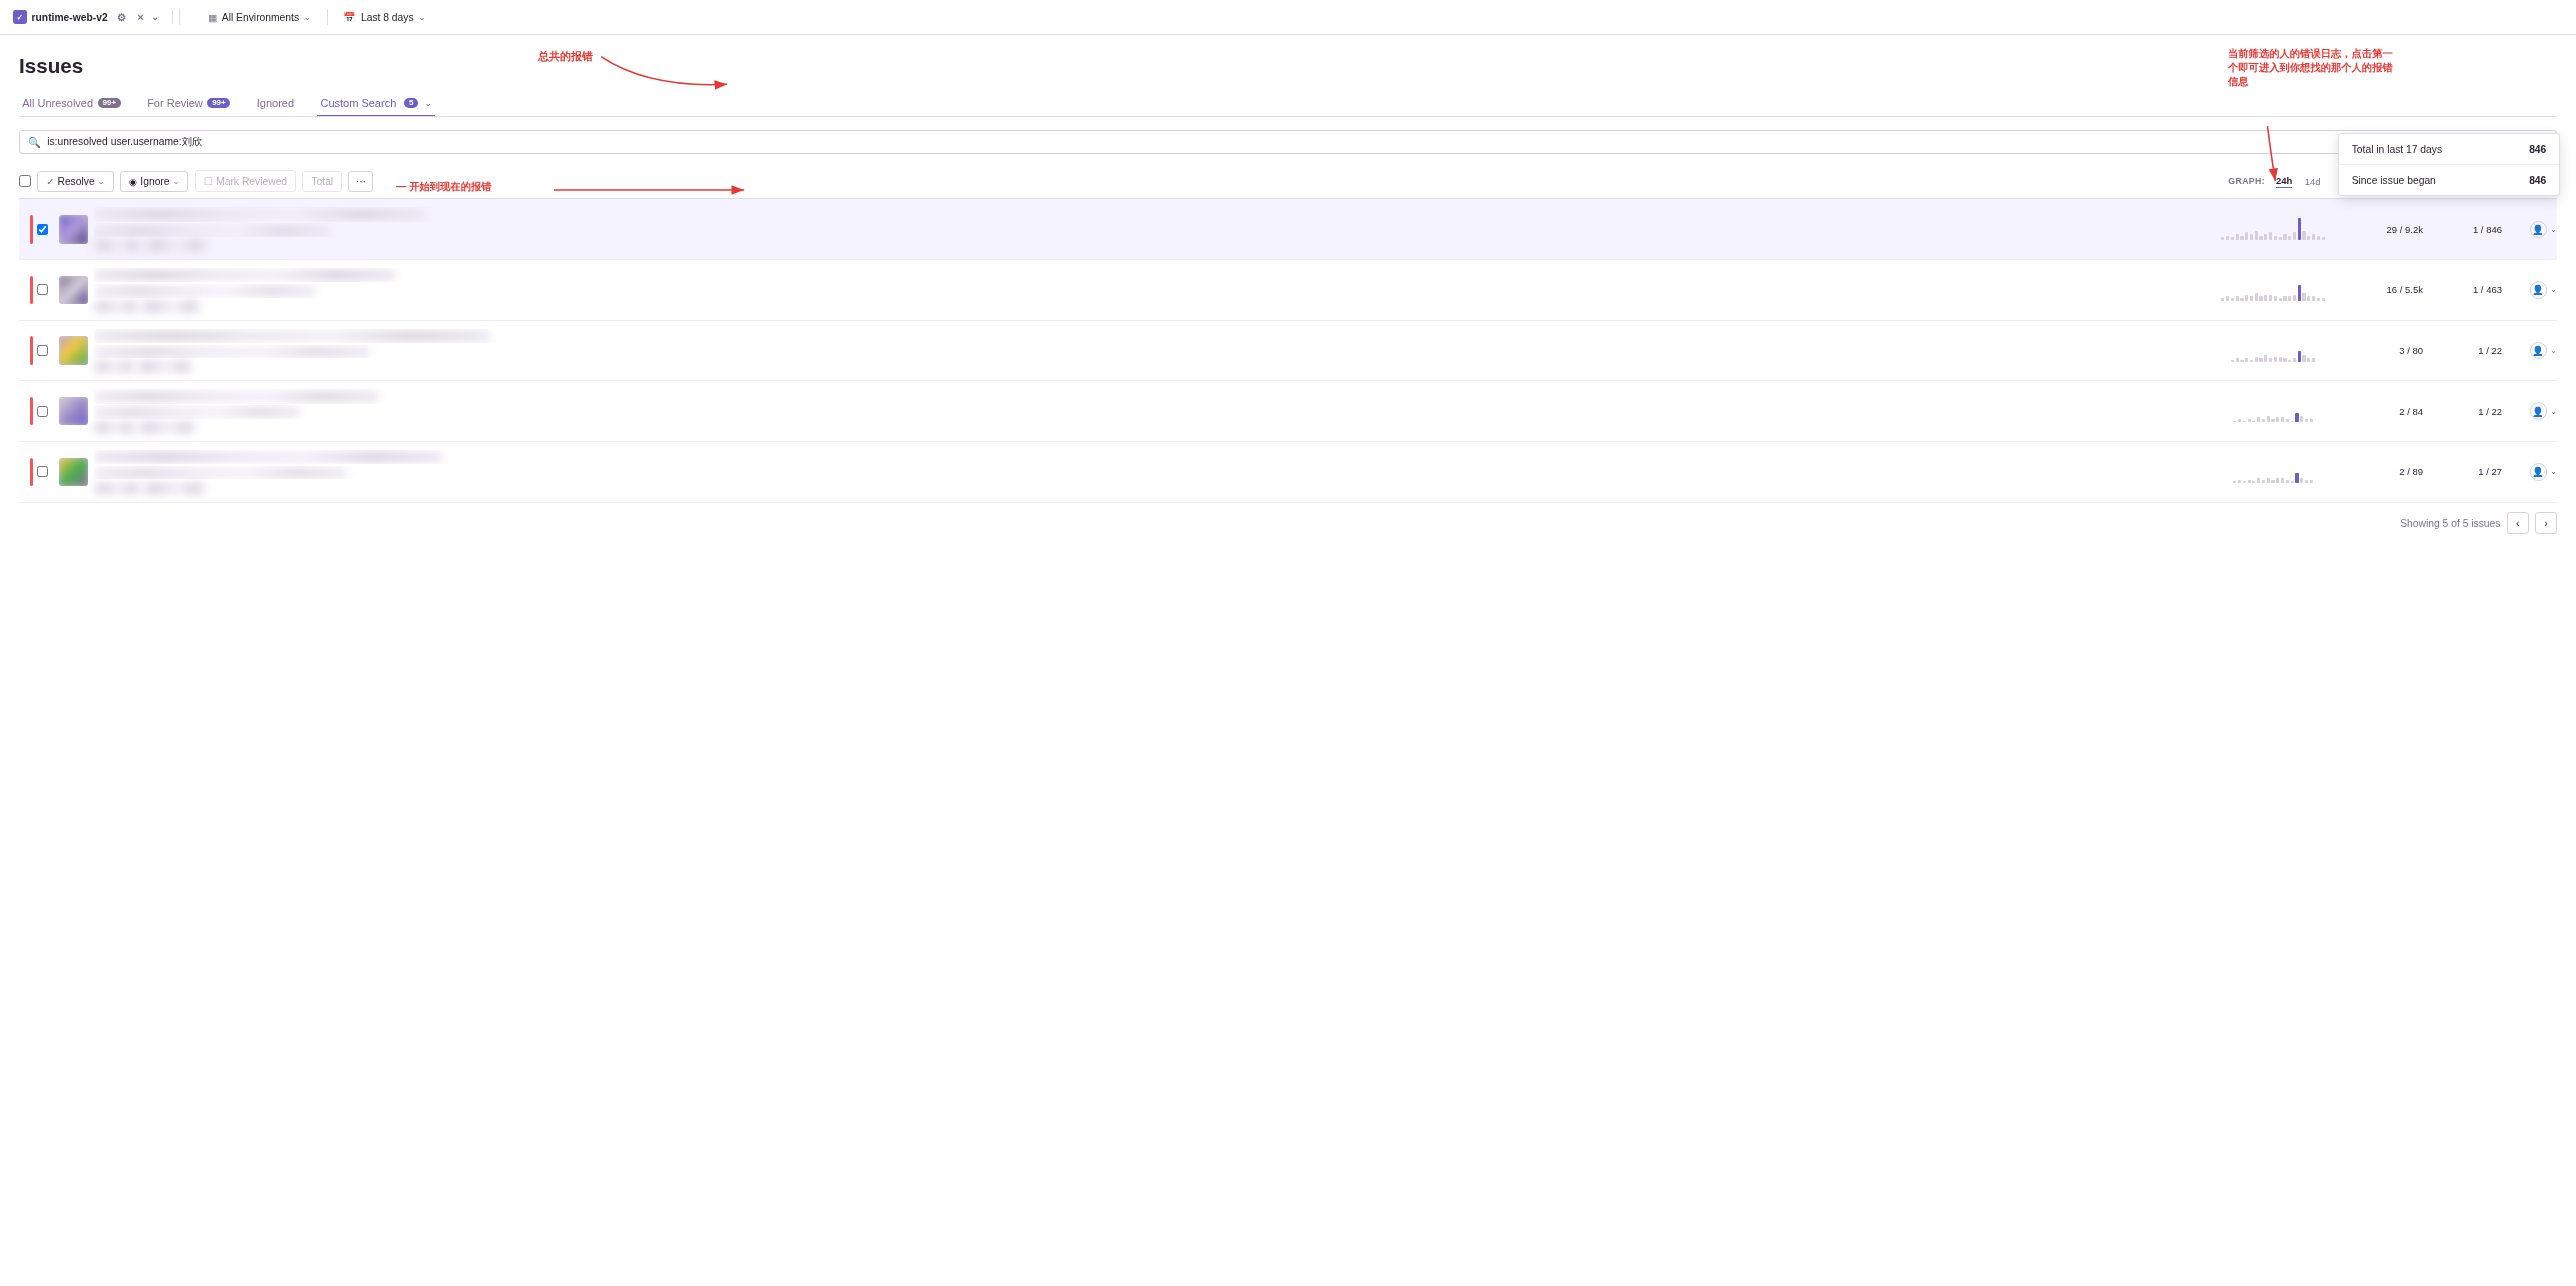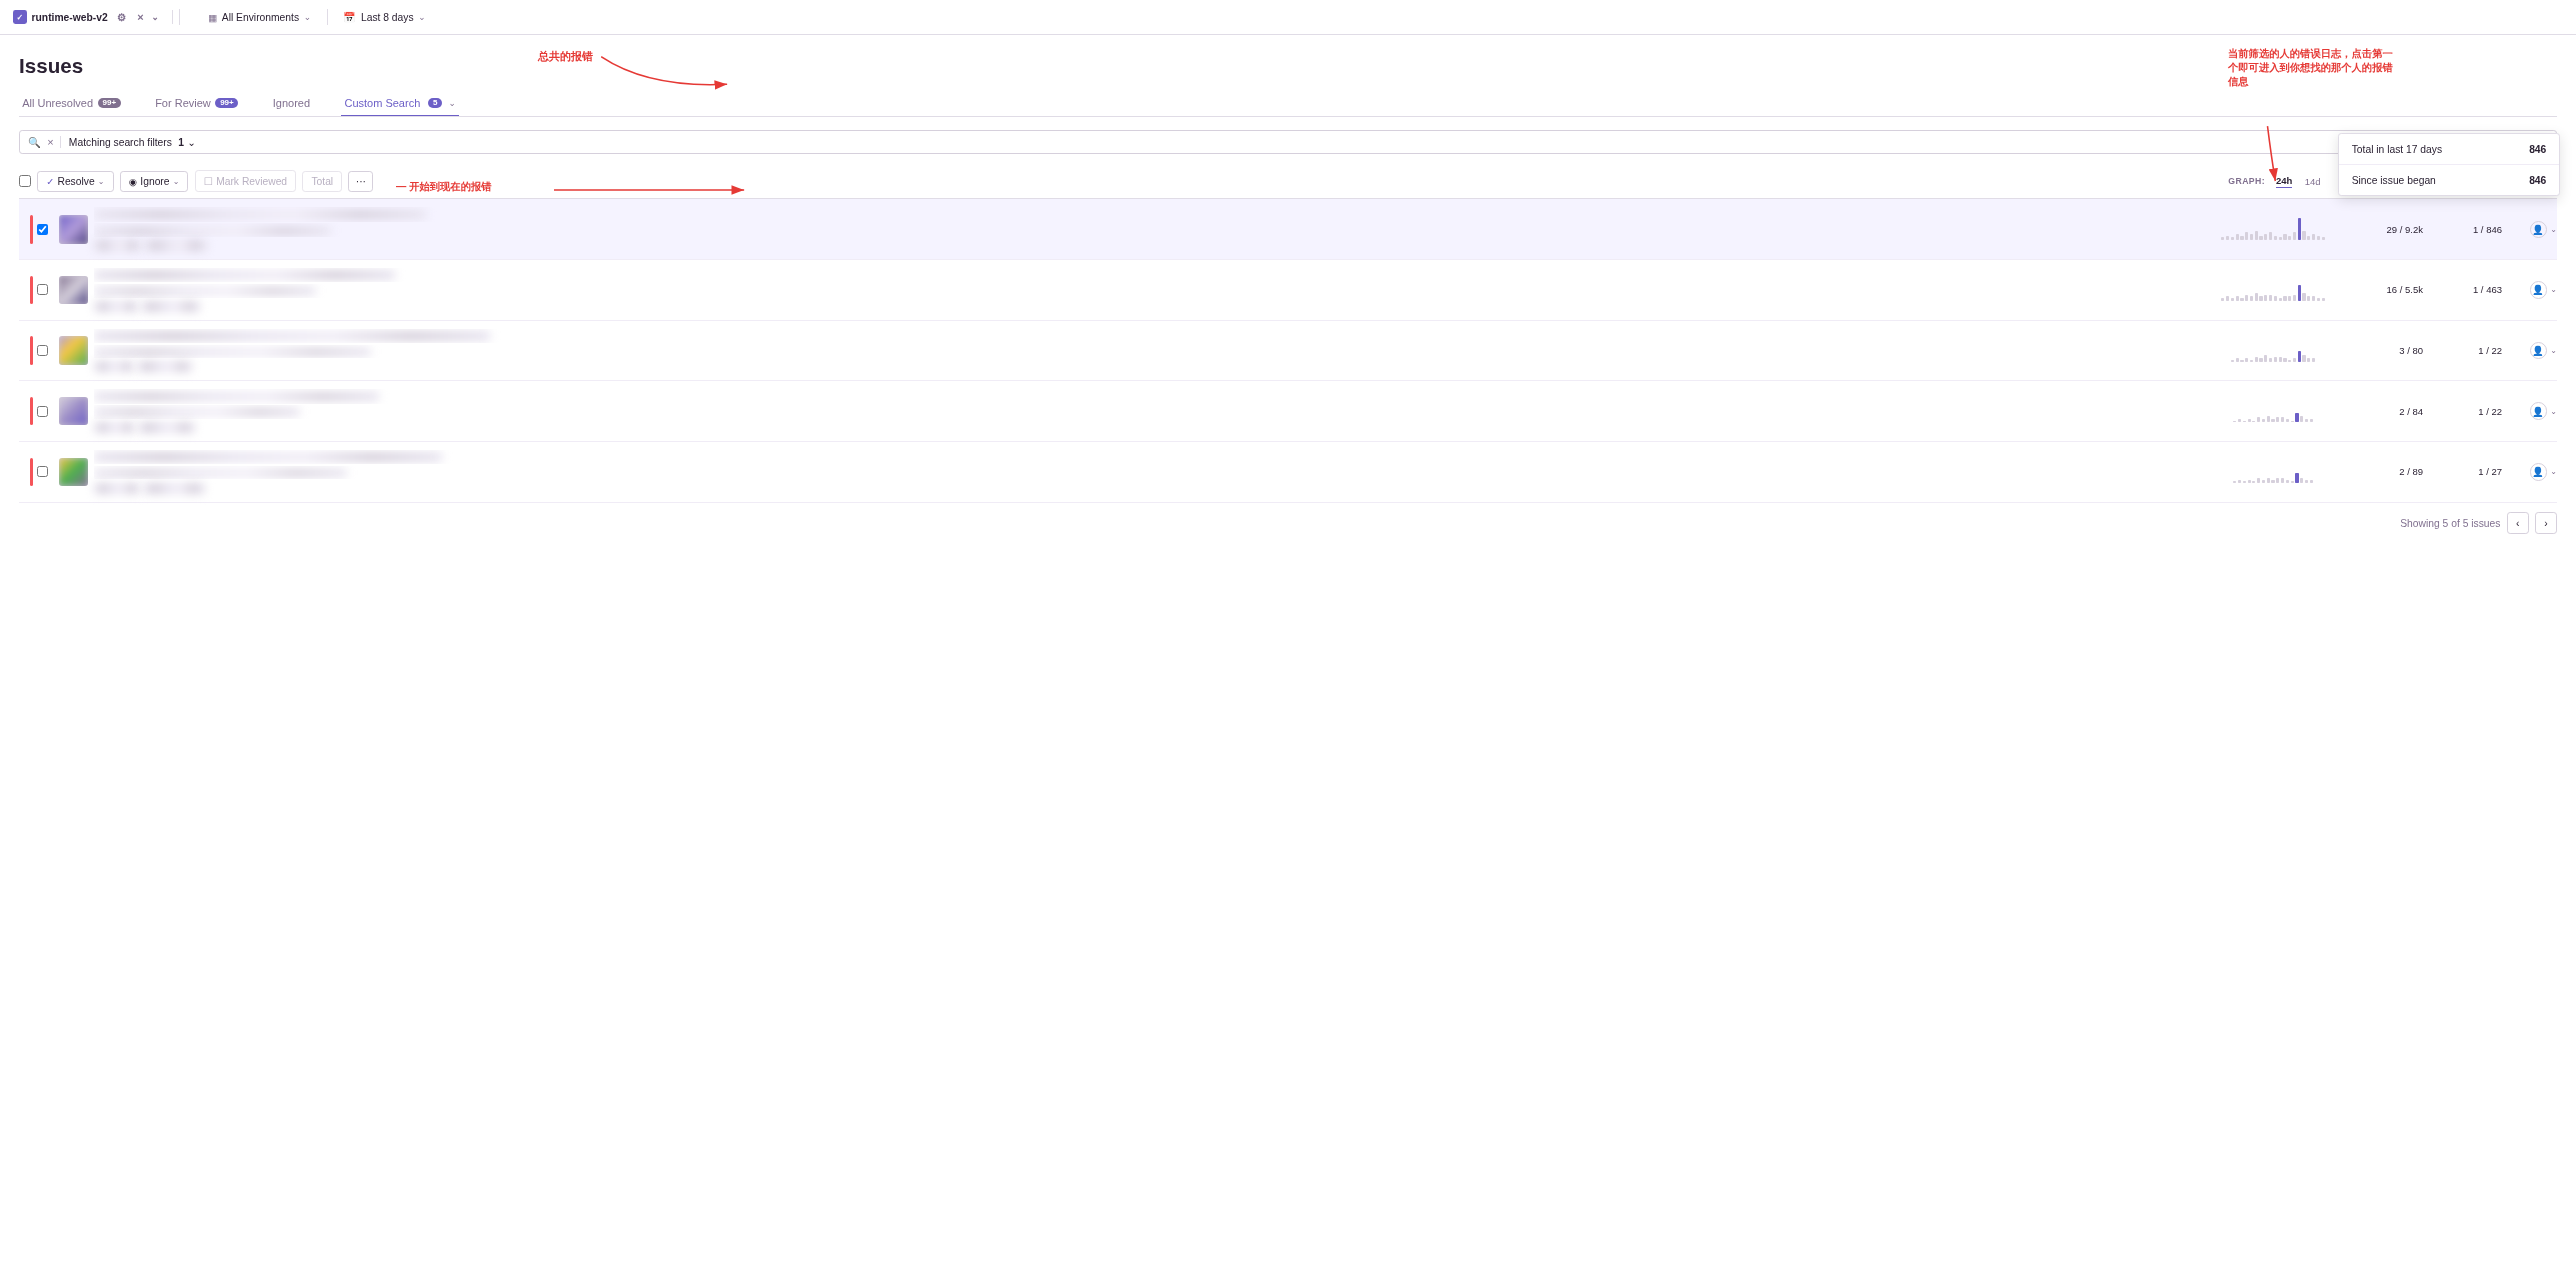--- a/index.html
+++ b/index.html
@@ -40,21 +40,21 @@
     .topbar-dropdown-icon { color: #80708f; font-size: 8.7px; }
 
     
     .page { padding: 19px 19px 0 19px; }
 
     .page-title {
       font-size: 20.6px; font-weight: 600; color: #2b2233; margin-bottom: 12.7px;
     }
 
     
-    .tabs { display: flex; align-items: center; gap: 12px; border-bottom: 0.8px solid #e0dce6; margin-bottom: 12.7px; }
+    .tabs { display: flex; align-items: center; gap: 4px; border-bottom: 0.8px solid #e0dce6; margin-bottom: 12.7px; }
     .tab {
       padding: 6.3px 3.2px; margin-right: 16px; cursor: pointer;
       font-size: 11px; color: #80708f; border-bottom: 1.6px solid transparent;
       display: flex; align-items: center; gap: 4.7px; white-space: nowrap;
     }
     .tab.active { color: #6c5fc7; border-bottom: 1.6px solid #6c5fc7; font-weight: 500; }
     .tab-badge {
       display: inline-flex; align-items: center; justify-content: center;
       background: #6c5fc7; color: #fff; border-radius: 8px;
       font-size: 8px; padding: 0.8px 4.7px; font-weight: 600; min-width: 17.4px;
@@ -241,20 +241,21 @@
       </div>
       <div class="tab active">
         <span>Custom Search</span>
         <span class="tab-badge-number">5</span>
         <span class="tab-chevron">⌄</span>
       </div>
     </div>
 
     <div class="search-bar">
       <span class="search-icon">🔍</span>
+      <input class="search-input" type="text" value="is:unresolved user.username:刘欣" style="">
       <span class="search-clear">×</span>
       <div class="search-filter-btn">
         <span>Matching search filters</span>
         <span style="margin-left:3.2px; font-weight:700;"> 1</span>
         <span>⌄</span>
       </div>
     </div>
 
     <div class="toolbar">
       <input type="checkbox" class="toolbar-checkbox" style="">

